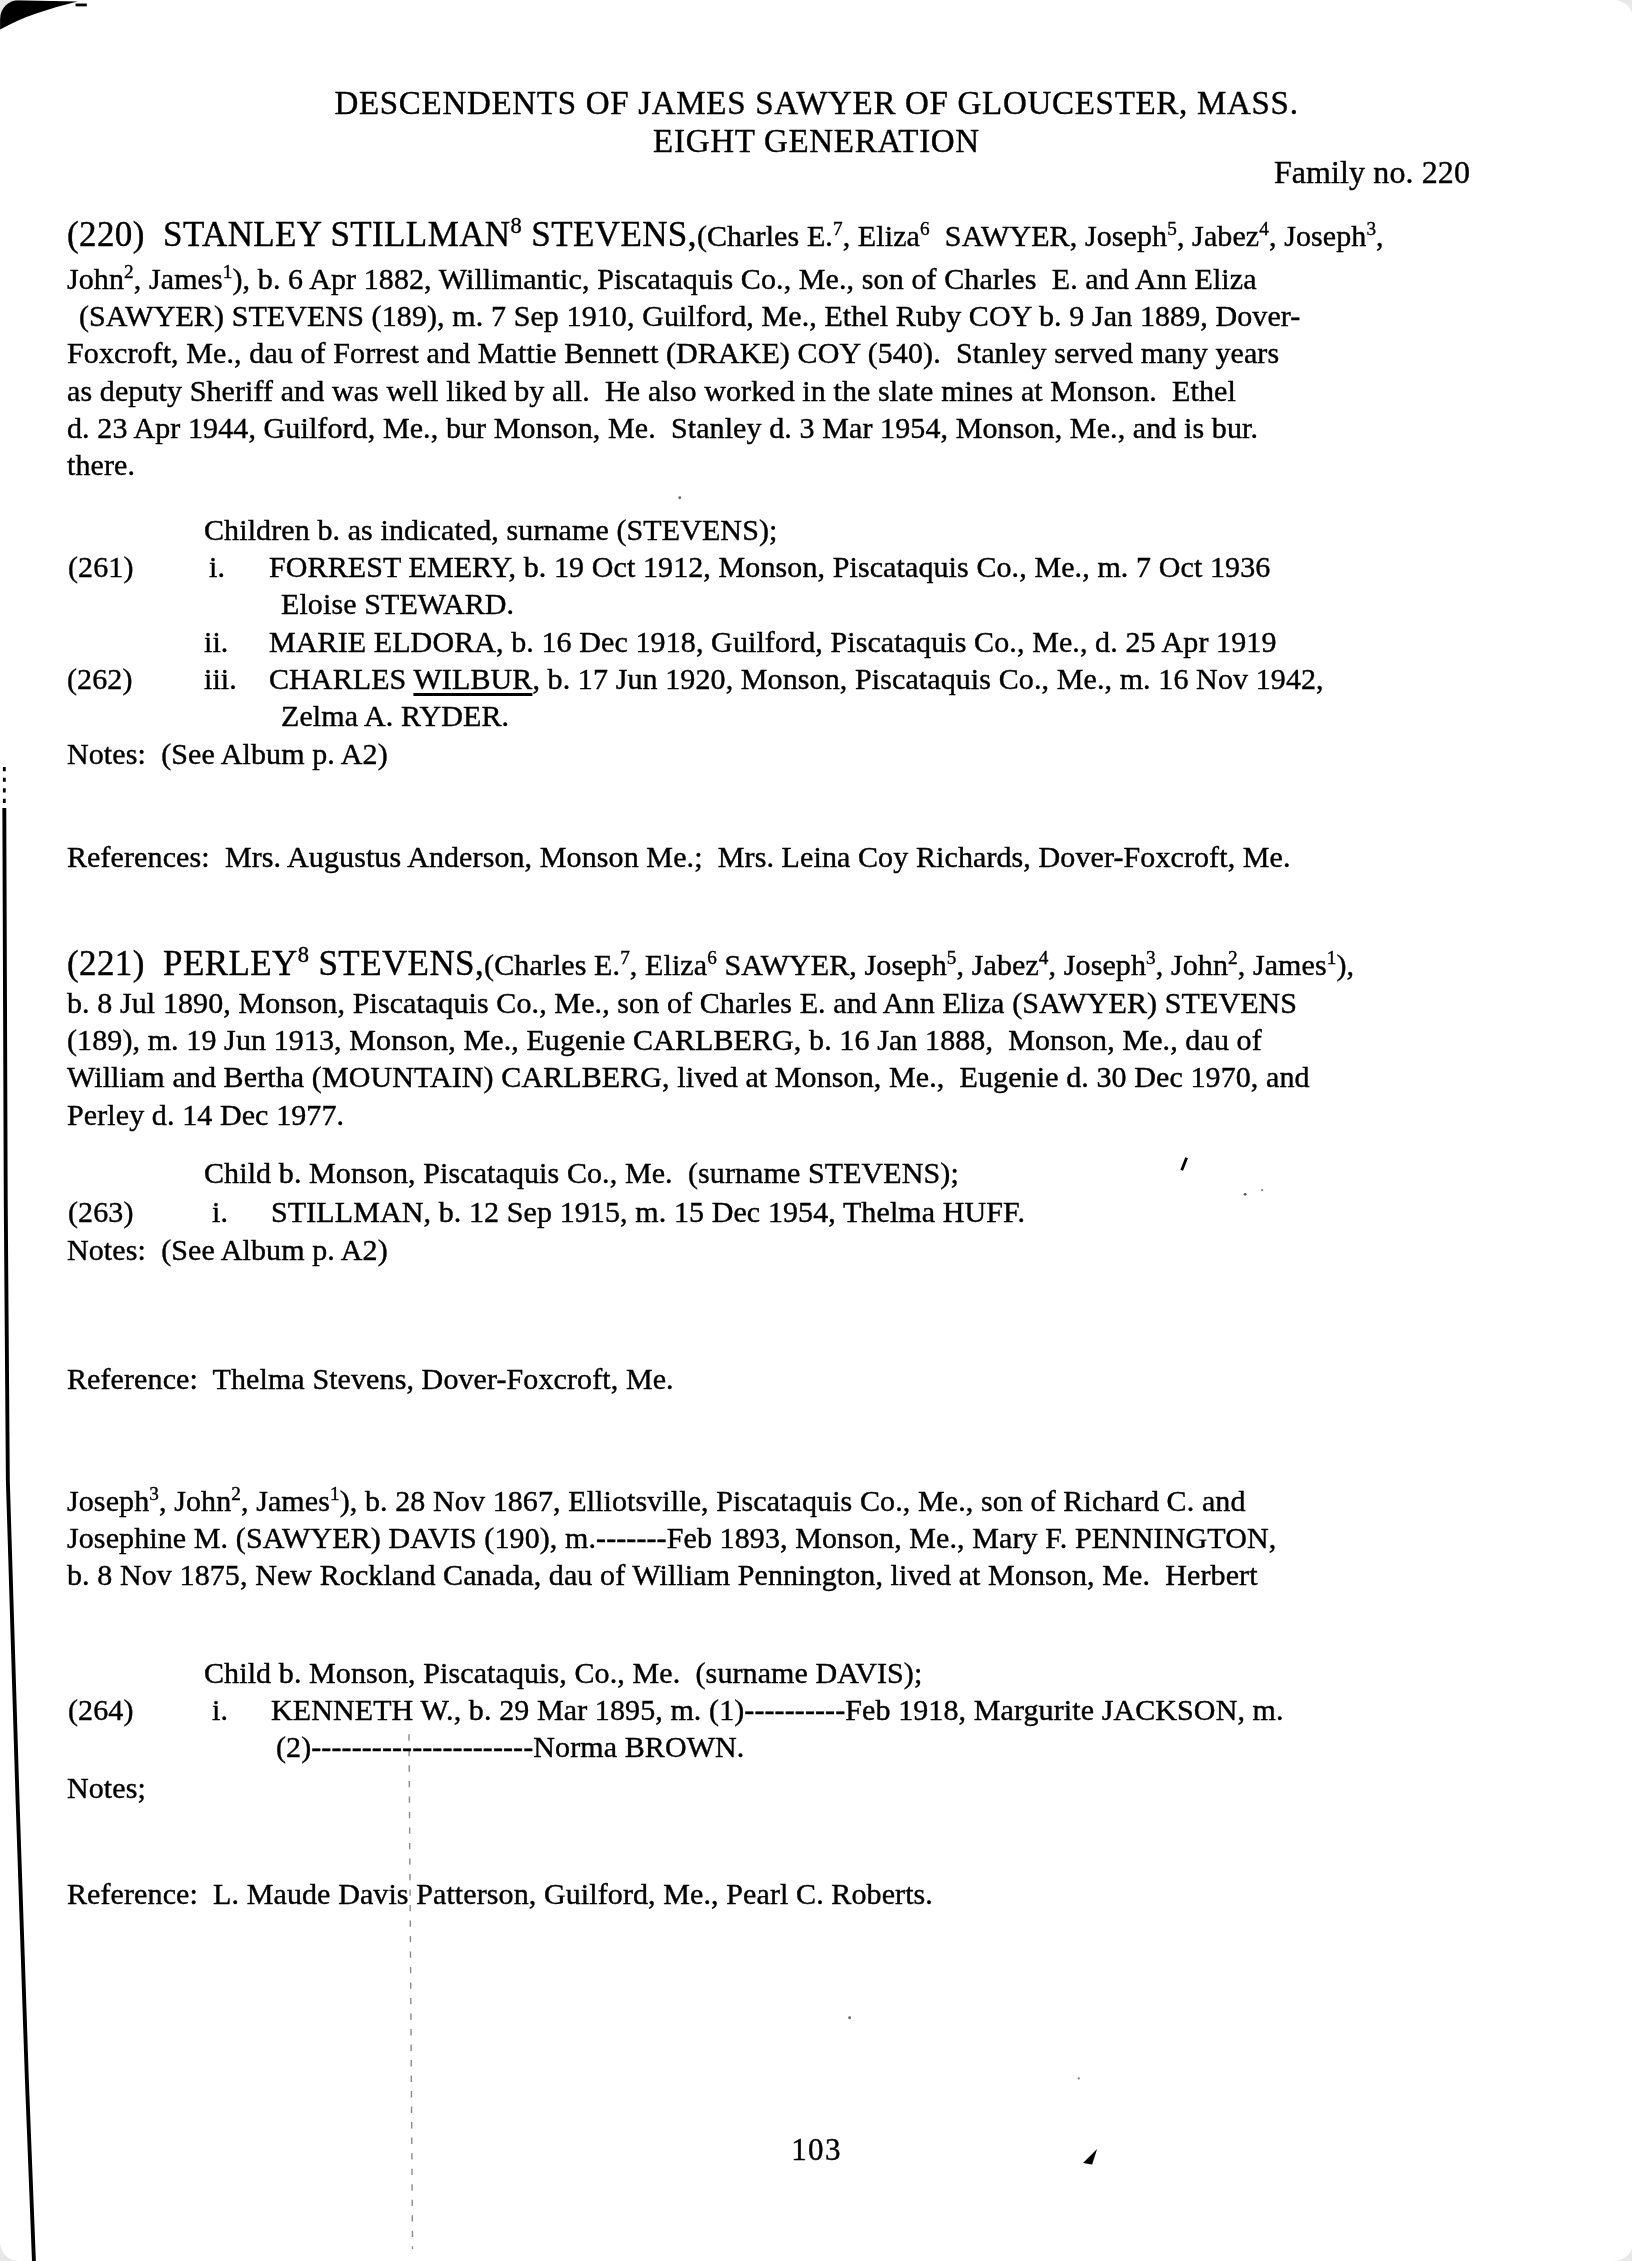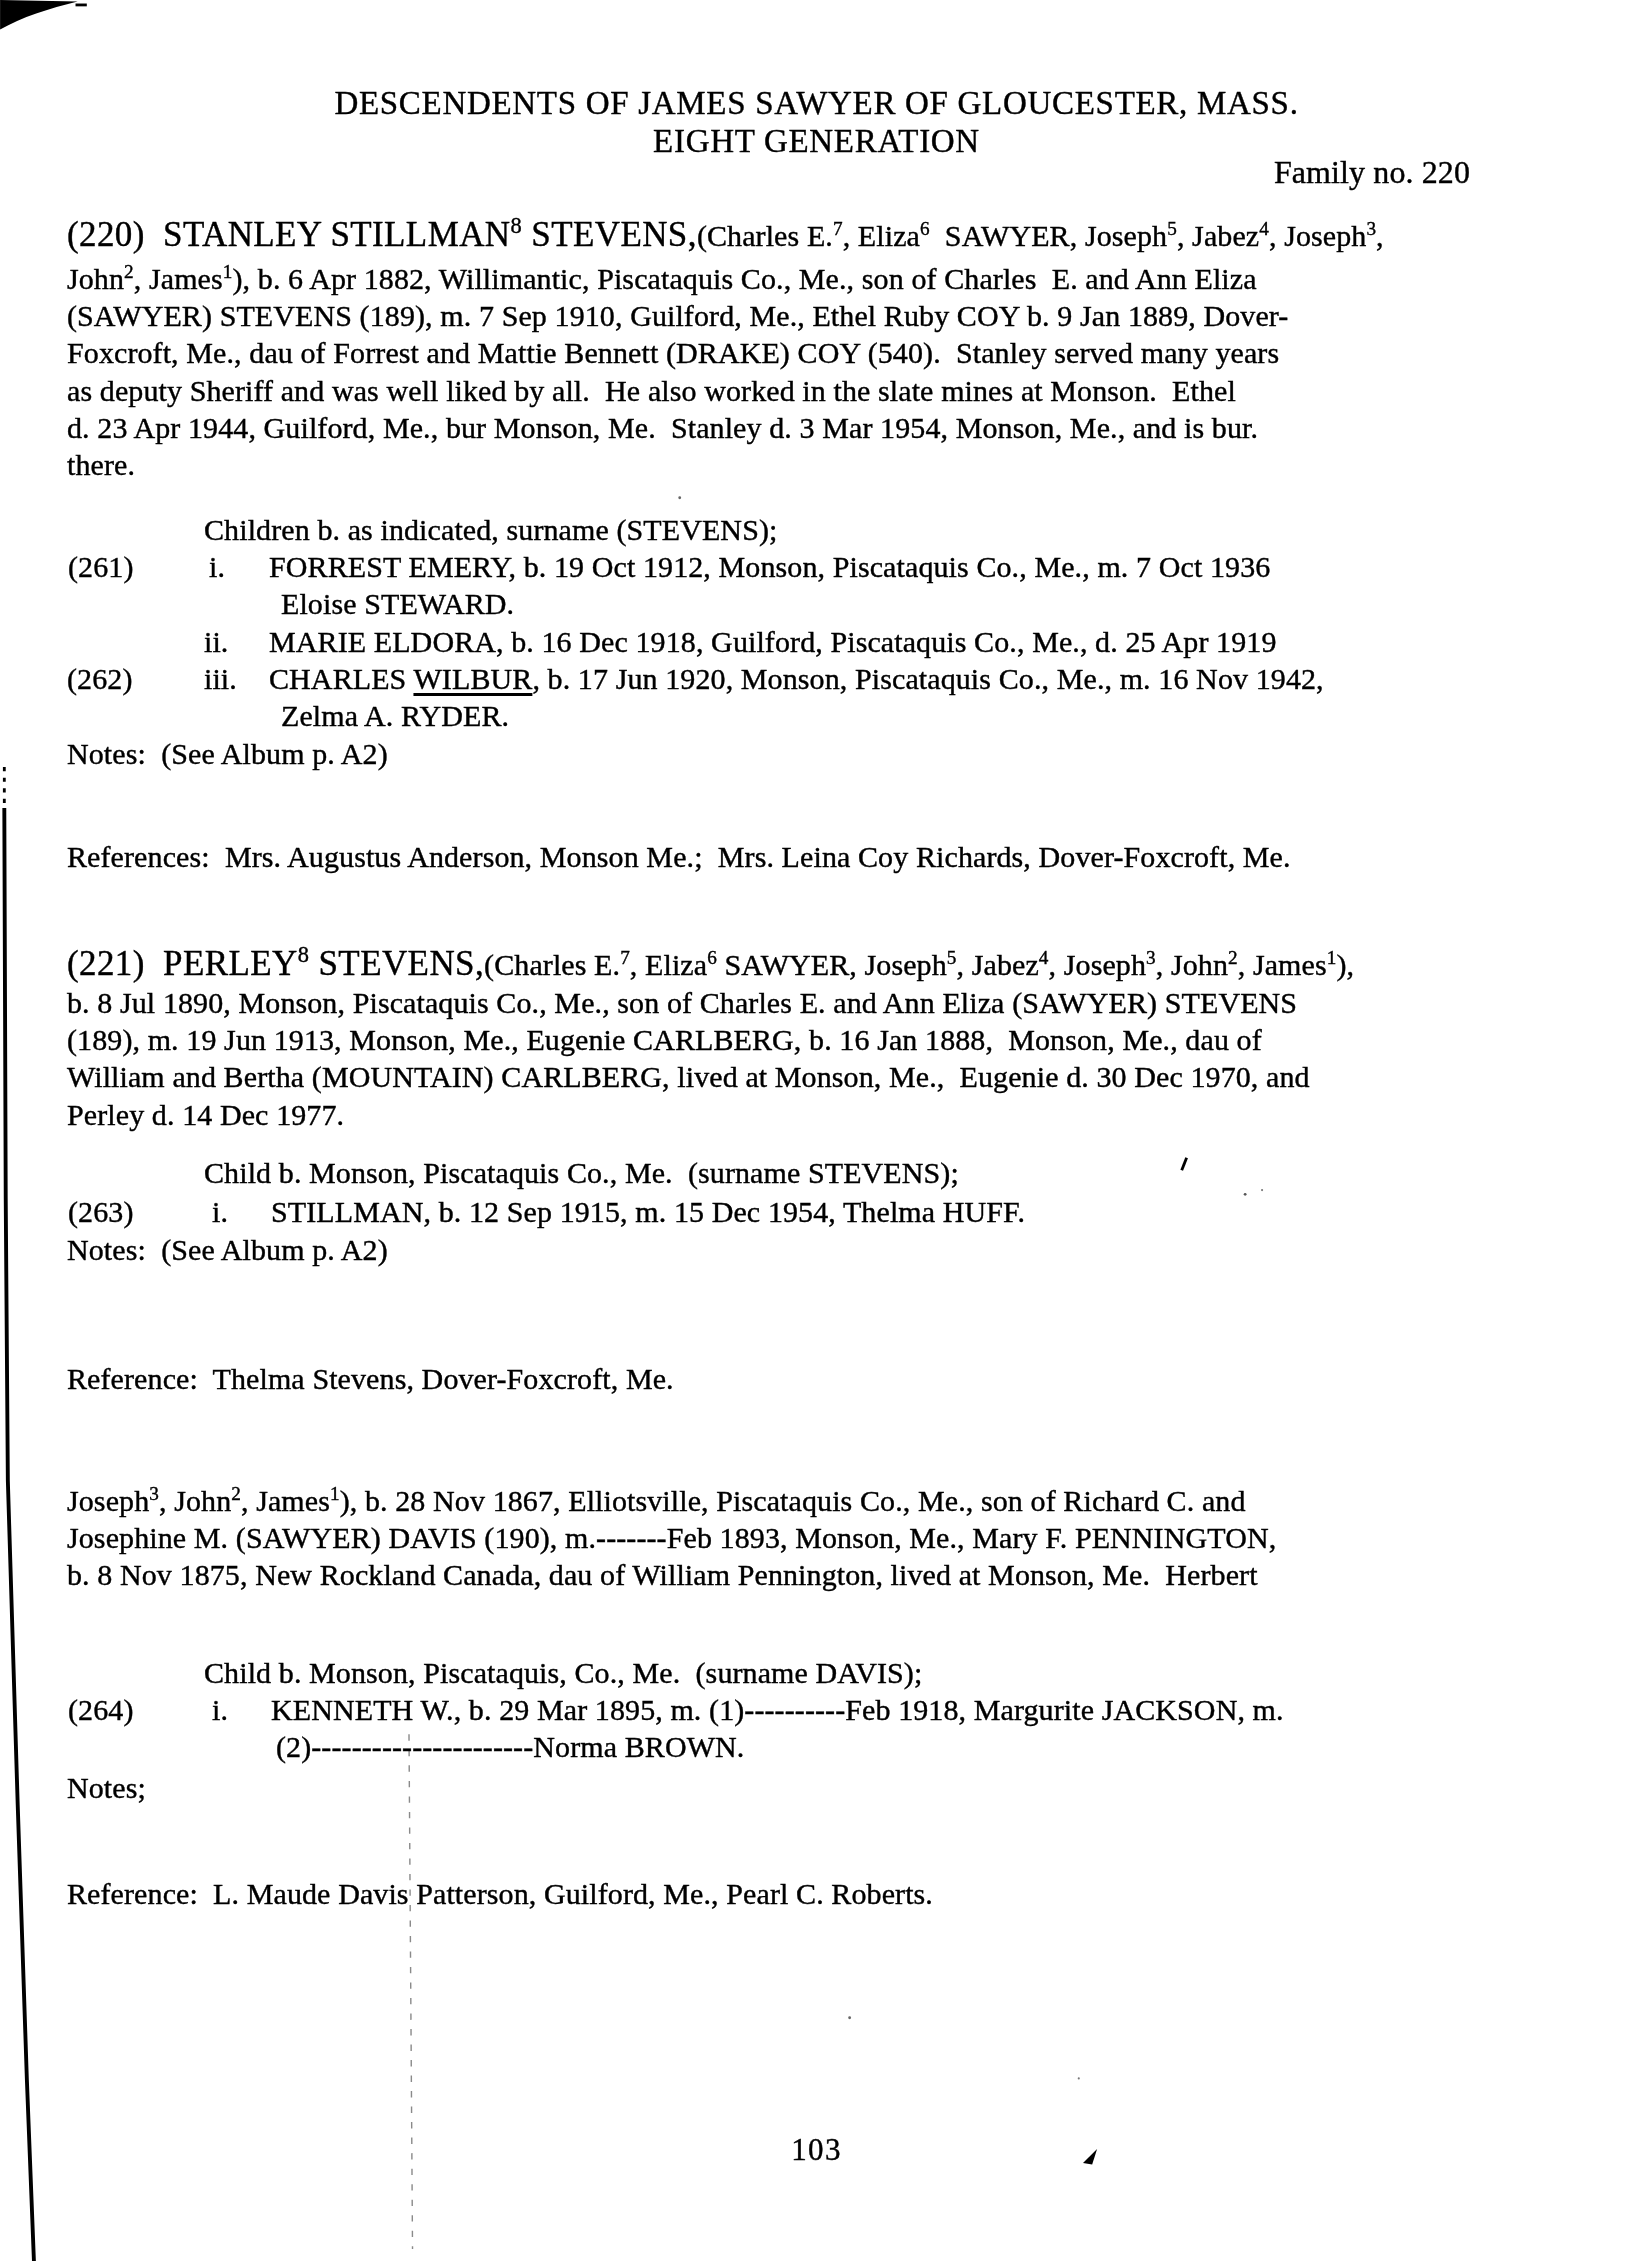--- a/index.html
+++ b/index.html
@@ -3,20 +3,21 @@
 <meta charset="utf-8">
 <style>
   html,body{margin:0;padding:0;background:#e8e8e8;}
   .page{
     position:relative;
     width:1633px;height:2261px;
     background:#ffffff;
     font-family:"Liberation Serif", serif;
     color:#000;
     overflow:hidden;
+    border-radius:19px;
     -webkit-text-stroke:0.4px currentColor;
   }
   .ln{
     position:absolute;
     white-space:pre;
     font-size:30px;
     line-height:1.1;
     letter-spacing:0.1px;
   }
   .center{left:0;width:100%;text-align:center;}
@@ -48,21 +49,21 @@
     <circle cx="1530" cy="2948" r="1.5" fill="#777"></circle>
     <circle cx="964" cy="706" r="2" fill="#666"></circle>
   </svg>
 
   <div class="ln center title" style="top:85px">DESCENDENTS OF JAMES SAWYER OF GLOUCESTER, MASS.</div>
   <div class="ln center title" style="top:123px">EIGHT GENERATION</div>
   <div class="ln family-no" style="top:155px;right:163px">Family no. 220</div>
 
   <div class="ln" style="left:67px;top:216px"><span class="head-bold">(220)  STANLEY STILLMAN<sup>8</sup> STEVENS,</span><span class="head-rest">(Charles E.<sup>7</sup>, Eliza<sup>6</sup>  SAWYER, Joseph<sup>5</sup>, Jabez<sup>4</sup>, Joseph<sup>3</sup>,</span></div>
   <div class="ln" style="left:67px;top:262px">John<sup>2</sup>, James<sup>1</sup>), b. 6 Apr 1882, Willimantic, Piscataquis Co., Me., son of Charles  E. and Ann Eliza</div>
-  <div class="ln" style="left:67px;top:299px">(SAWYER) STEVENS (189), m. 7 Sep 1910, Guilford, Me., Ethel Ruby COY b. 9 Jan 1889, Dover-</div>
+  <div class="ln" style="left:79px;top:299px">(SAWYER) STEVENS (189), m. 7 Sep 1910, Guilford, Me., Ethel Ruby COY b. 9 Jan 1889, Dover-</div>
   <div class="ln" style="left:67px;top:336px">Foxcroft, Me., dau of Forrest and Mattie Bennett (DRAKE) COY (540).  Stanley served many years</div>
   <div class="ln" style="left:67px;top:374px">as deputy Sheriff and was well liked by all.  He also worked in the slate mines at Monson.  Ethel</div>
   <div class="ln" style="left:67px;top:411px">d. 23 Apr 1944, Guilford, Me., bur Monson, Me.  Stanley d. 3 Mar 1954, Monson, Me., and is bur.</div>
   <div class="ln" style="left:67px;top:448px">there.</div>
 
   <div class="ln" style="left:204px;top:513px">Children b. as indicated, surname (STEVENS);</div>
 
   <div class="ln" style="left:68px;top:550px">(261)</div>
   <div class="ln" style="left:209px;top:550px">i.</div>
   <div class="ln" style="left:269px;top:550px">FORREST EMERY, b. 19 Oct 1912, Monson, Piscataquis Co., Me., m. 7 Oct 1936</div>

